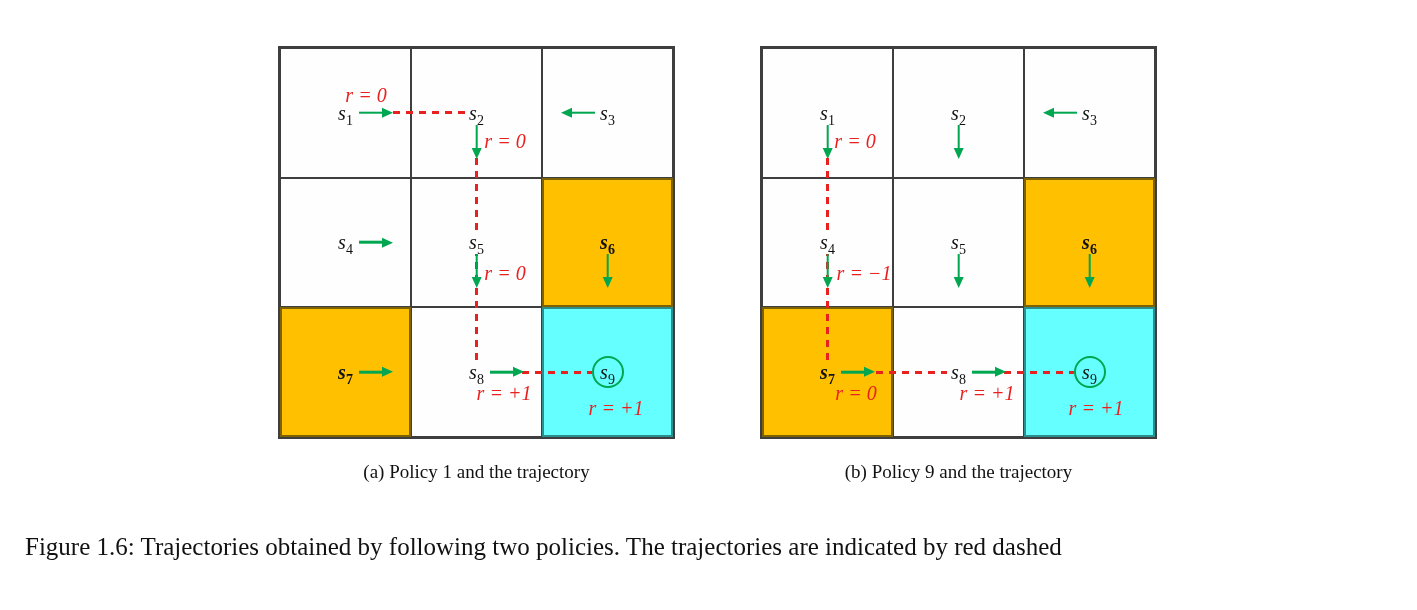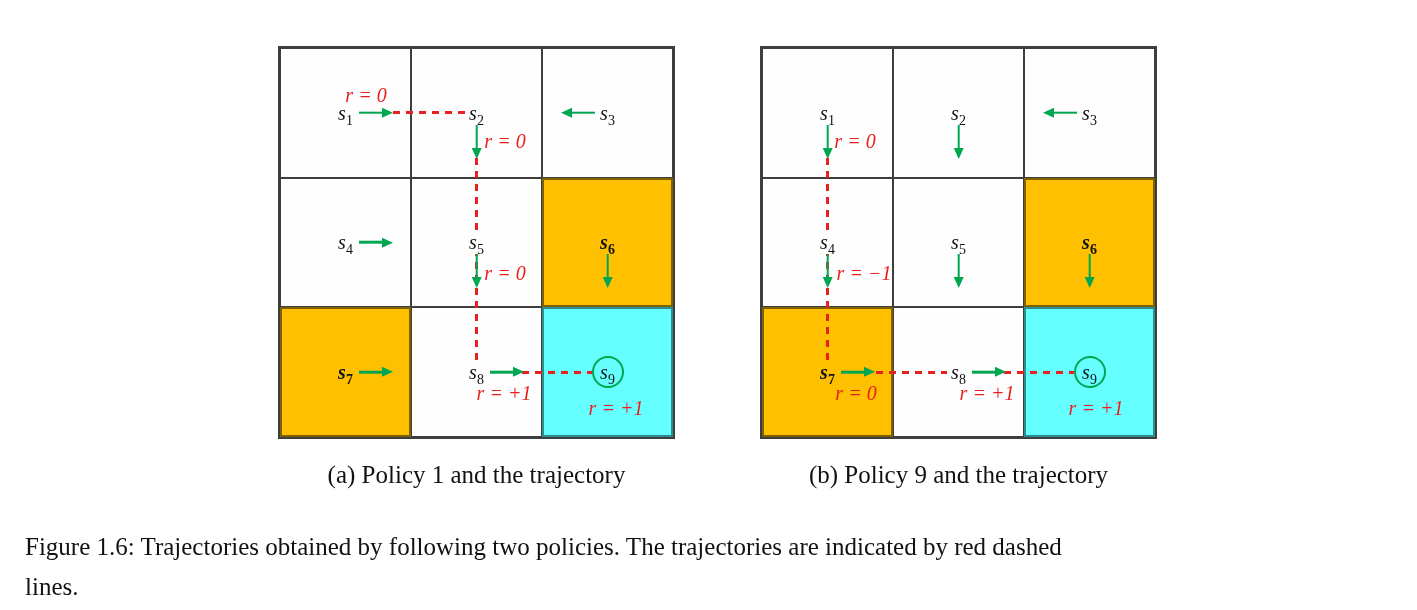--- a/index.html
+++ b/index.html
@@ -74,21 +74,21 @@
   .traj-h{height:2.5px;background:repeating-linear-gradient(90deg,var(--red) 0 7px,transparent 7px 13px);}
   .traj-v{width:2.5px;background:repeating-linear-gradient(180deg,var(--red) 0 7px,transparent 7px 13px);}
 
   
   .rlabel{
     position:absolute;transform:translate(-50%,-50%);
     color:var(--red);font-style:italic;font-size:20px;z-index:3;white-space:nowrap;line-height:1;
   }
 
   
-  .subcap{position:absolute;top:461px;width:397px;text-align:center;font-size:25px;color:var(--ink);}
+  .subcap{position:absolute;top:461px;width:397px;text-align:center;font-size:19px;color:var(--ink);}
   #subcap-a{left:278px;}
   #subcap-b{left:760px;}
   .caption{position:absolute;left:25px;top:527px;width:1382px;font-size:25px;line-height:40px;color:var(--ink);}
   .caption span{display:block;}
 </style>
 </head>
 <body>
 
 <div class="fig-canvas">
 
@@ -192,16 +192,15 @@
     <span class="rlabel" style="left:94px;top:345px;">r = 0</span>
     <span class="rlabel" style="left:225px;top:345px;">r = +1</span>
     <span class="rlabel" style="left:334px;top:360px;">r = +1</span>
   </div>
 
   <div class="subcap" id="subcap-a">(a) Policy 1 and the trajectory</div>
   <div class="subcap" id="subcap-b">(b) Policy 9 and the trajectory</div>
 
   <div class="caption">
     <span>Figure 1.6: Trajectories obtained by following two policies. The trajectories are indicated by red dashed</span>
-    <span>lines.</span>
   </div>
 
 </div>
 
 </body></html>

